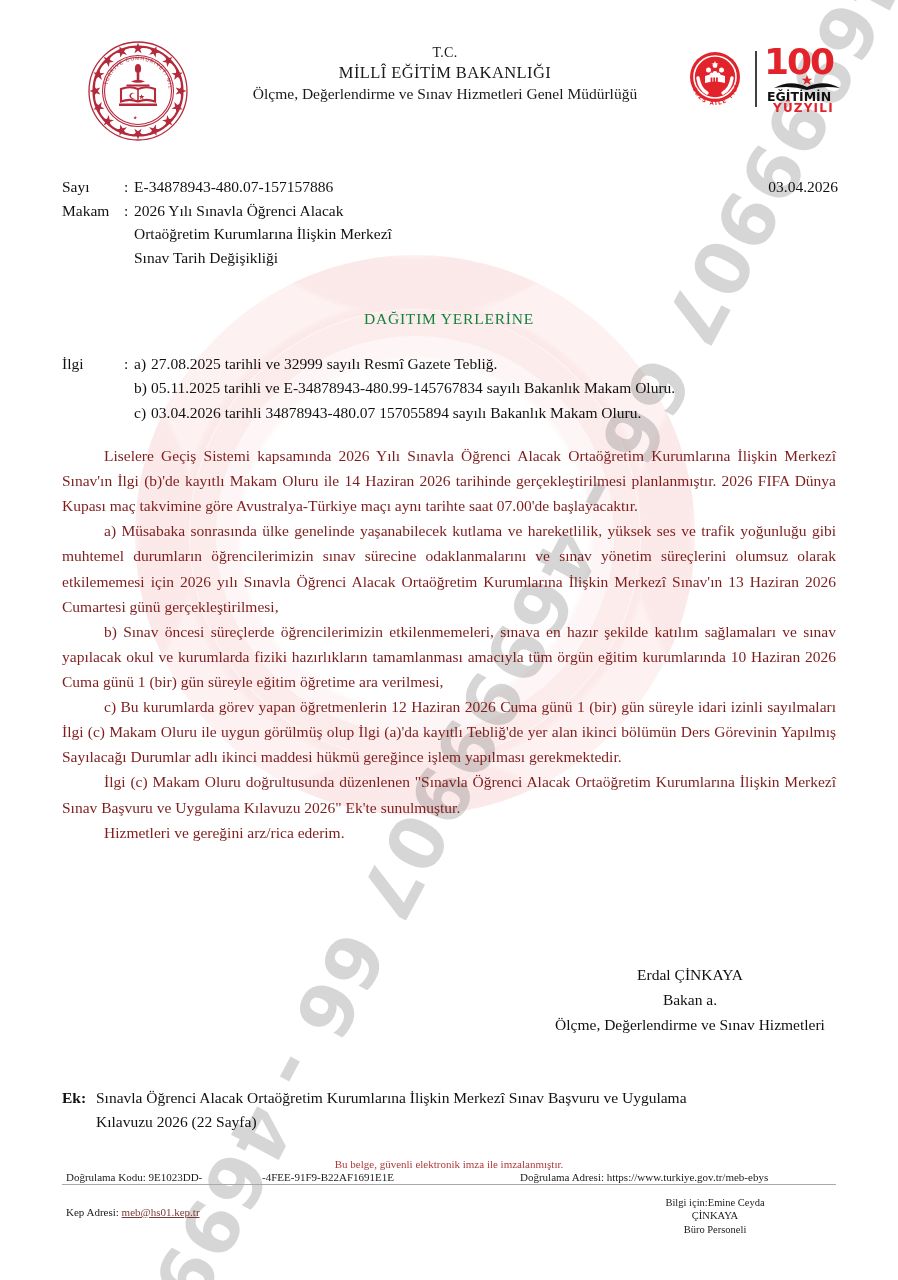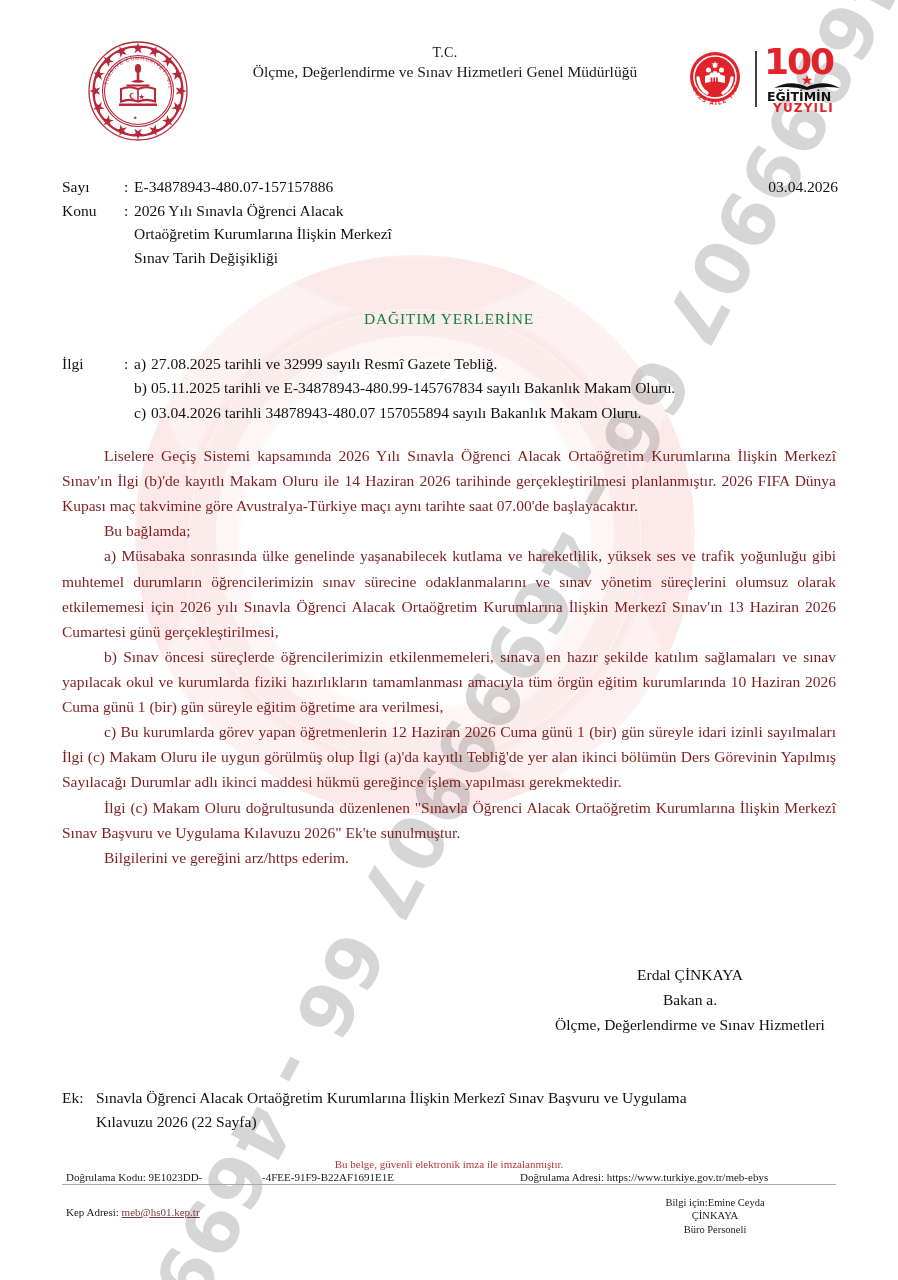--- a/index.html
+++ b/index.html
@@ -227,21 +227,21 @@
   
   .ek {
     position: absolute;
     left: 62px; top: 1086px;
     width: 790px;
     font-size: 15.5px;
     color: #111;
     line-height: 1.55;
   }
   .ek-row { display: flex; }
-  .ek-lbl { width: 34px; flex: none; }
+  .ek-lbl { width: 34px; flex: none; font-weight: bold; }
   .ek-cont { padding-left: 34px; }
 
   
   .footer {
     position: absolute;
     left: 0; top: 1158px;
     width: 862px;
     height: 122px;
     font-size: 10.5px;
     color: #1a1a1a;
@@ -364,20 +364,21 @@
             <path d="M52 50 v12.5" stroke="#b5293a" stroke-width="1.6"></path>
             <path d="M49.2 55.2 a3.1 3.1 0 1 0 0 3.2 a2.4 2.4 0 1 1 0 -3.2 z" fill="#b5293a"></path>
             <polygon points="55.6,55.2 56.4,57.1 58.5,57.1 56.8,58.3 57.5,60.3 55.6,59.1 53.8,60.3 54.5,58.3 52.8,57.1 54.9,57.1" fill="#b5293a"></polygon>
           </g>
           <path d="M33 64.5 h38 v2.6 h-38 z" fill="#b5293a"></path>
         </svg>
       </div>
 
       <div class="hdr-titles">
         <div class="hdr-tc">T.C.</div>
+        <div class="hdr-bak">MİLLÎ EĞİTİM BAKANLIĞI</div>
         <div class="hdr-gm">Ölçme, Değerlendirme ve Sınav Hizmetleri Genel Müdürlüğü</div>
       </div>
 
       <div class="logo-right">
 
         <div class="aile-logo">
           <svg viewBox="0 0 66 66" width="66" height="66" aria-hidden="true">
             <circle cx="33" cy="31" r="25" fill="#e2232b"></circle>
             <circle cx="33" cy="31" r="21" fill="none" stroke="#ffffff" stroke-width="1.6"></circle>
 
@@ -419,21 +420,21 @@
       </div>
     </div>
 
     <div class="meta">
       <div class="meta-row">
         <span class="meta-lbl">Sayı</span>
         <span class="meta-colon">:</span>
         <span class="meta-val">E-34878943-480.07-157157886</span>
       </div>
       <div class="meta-row">
-        <span class="meta-lbl">Konu</span>
+        <span class="meta-lbl">Makam</span>
         <span class="meta-colon">:</span>
         <span class="meta-val">2026 Yılı Sınavla Öğrenci Alacak</span>
       </div>
       <div class="meta-cont">Ortaöğretim Kurumlarına İlişkin Merkezî</div>
       <div class="meta-cont">Sınav Tarih Değişikliği</div>
       <div class="meta-date">03.04.2026</div>
     </div>
 
     <div class="dagitim">DAĞITIM YERLERİNE</div>
 
@@ -451,26 +452,25 @@
         </div>
         <div class="ilgi-item">
           <span class="ilgi-mark">c)</span>
           <span>03.04.2026 tarihli 34878943-480.07 157055894 sayılı Bakanlık Makam Oluru.</span>
         </div>
       </div>
     </div>
 
     <div class="body">
       <p>Liselere Geçiş Sistemi kapsamında 2026 Yılı Sınavla Öğrenci Alacak Ortaöğretim Kurumlarına İlişkin Merkezî Sınav'ın İlgi (b)'de kayıtlı Makam Oluru ile 14 Haziran 2026 tarihinde gerçekleştirilmesi planlanmıştır. 2026 FIFA Dünya Kupası maç takvimine göre Avustralya-Türkiye maçı aynı tarihte saat 07.00'de başlayacaktır.</p>
-      <p class="noindent">Bu bağlamda;</p>
       <p>a) Müsabaka sonrasında ülke genelinde yaşanabilecek kutlama ve hareketlilik, yüksek ses ve trafik yoğunluğu gibi muhtemel durumların öğrencilerimizin sınav sürecine odaklanmalarını ve sınav yönetim süreçlerini olumsuz olarak etkilememesi için 2026 yılı Sınavla Öğrenci Alacak Ortaöğretim Kurumlarına İlişkin Merkezî Sınav'ın 13 Haziran 2026 Cumartesi günü gerçekleştirilmesi,</p>
       <p>b) Sınav öncesi süreçlerde öğrencilerimizin etkilenmemeleri, sınava en hazır şekilde katılım sağlamaları ve sınav yapılacak okul ve kurumlarda fiziki hazırlıkların tamamlanması amacıyla tüm örgün eğitim kurumlarında 10 Haziran 2026 Cuma günü 1 (bir) gün süreyle eğitim öğretime ara verilmesi,</p>
       <p>c) Bu kurumlarda görev yapan öğretmenlerin 12 Haziran 2026 Cuma günü 1 (bir) gün süreyle idari izinli sayılmaları İlgi (c) Makam Oluru ile uygun görülmüş olup İlgi (a)'da kayıtlı Tebliğ'de yer alan ikinci bölümün Ders Görevinin Yapılmış Sayılacağı Durumlar adlı ikinci maddesi hükmü gereğince işlem yapılması gerekmektedir.</p>
       <p>İlgi (c) Makam Oluru doğrultusunda düzenlenen "Sınavla Öğrenci Alacak Ortaöğretim Kurumlarına İlişkin Merkezî Sınav Başvuru ve Uygulama Kılavuzu 2026" Ek'te sunulmuştur.</p>
-      <p class="noindent">Bilgilerini ve gereğini arz/https ederim.</p>
+      <p class="noindent">Hizmetleri ve gereğini arz/rica ederim.</p>
     </div>
 
     <div class="sign">
       <div>Erdal ÇİNKAYA</div>
       <div>Bakan a.</div>
       <div>Ölçme, Değerlendirme ve Sınav Hizmetleri</div>
     </div>
 
     <div class="ek">
       <div class="ek-row">

